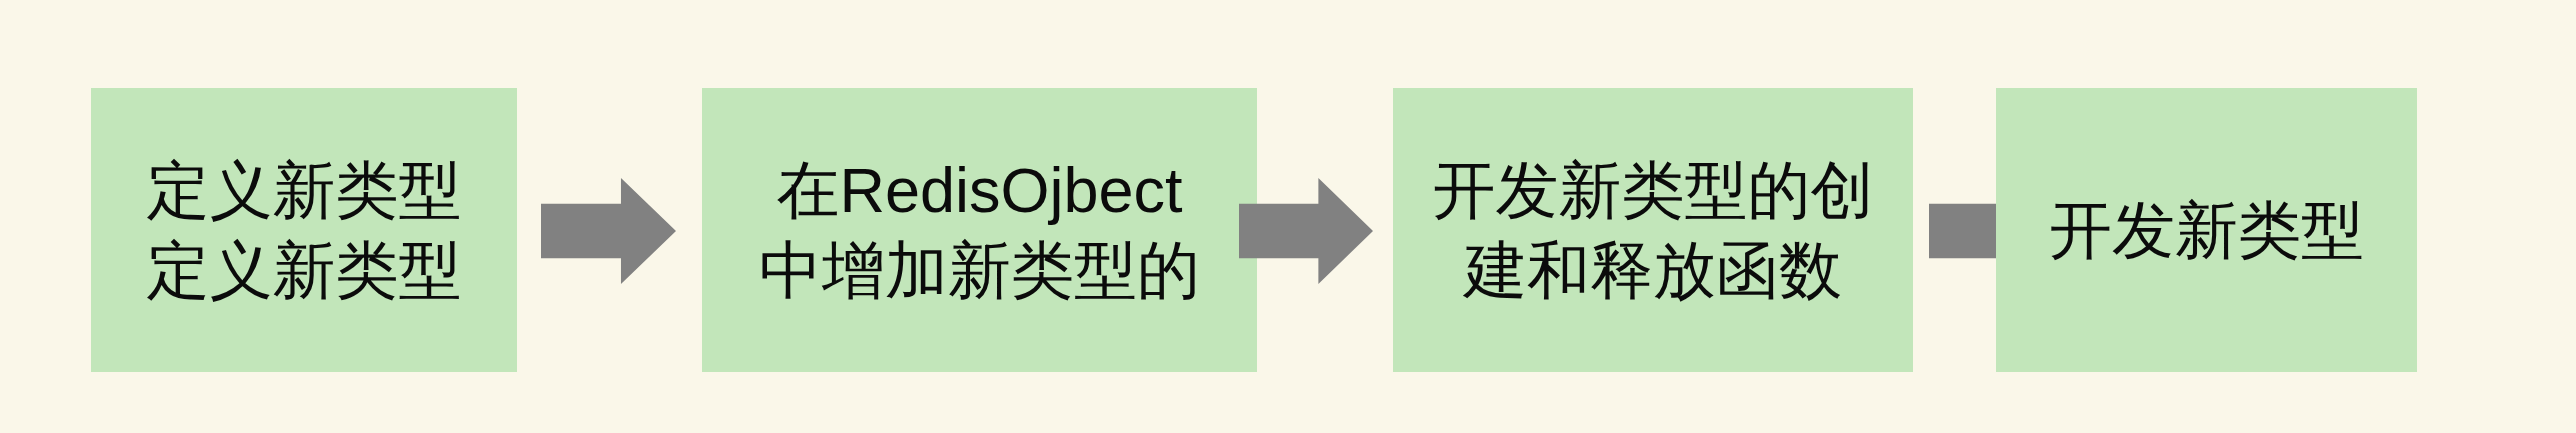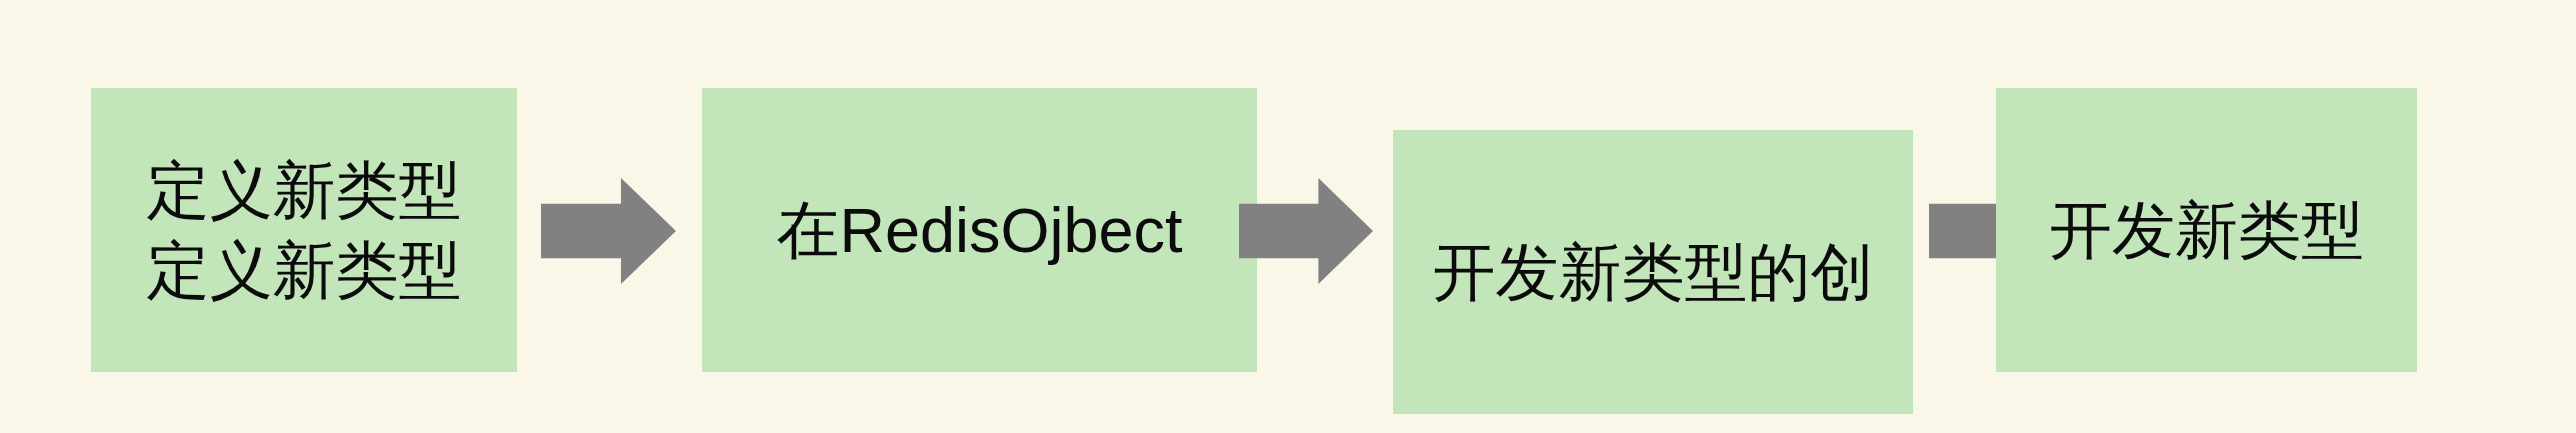--- a/index.html
+++ b/index.html
@@ -41,21 +41,21 @@
   }
   .flow-arrow {
     position: absolute;
     top: 178px;
     width: 135px;
     height: 106px;
   }
   .flow-arrow svg { display: block; width: 100%; height: 100%; }
   .box-1 { left: 91px;  width: 426px; }
   .box-2 { left: 702px;  width: 555px; }
-  .box-3 { left: 1393px; width: 520px; margin-top: 42px; }
+  .box-3 { left: 1393px; width: 520px; }
   .box-4 { left: 1996px; width: 421px; }
   .arrow-1 { left: 541px;  }
   .arrow-2 { left: 1239px; width: 134px; }
   .arrow-3 { left: 1929px; width: 134px; }
 </style>
 </head>
 <body>
 
 <div class="canvas">
 
@@ -65,30 +65,32 @@
   </div>
 
   <div class="flow-arrow arrow-1">
     <svg viewBox="0 0 157 123" preserveAspectRatio="none" aria-hidden="true">
       <path d="M0 30 H93 V0 L157 61.5 L93 123 V93 H0 Z" fill="var(--arrow-color)"></path>
     </svg>
   </div>
 
   <div class="step-box box-2">
     <div class="line">在RedisOjbect</div>
+    <div class="line">中增加新类型的</div>
   </div>
 
   <div class="flow-arrow arrow-2">
     <svg viewBox="0 0 157 123" preserveAspectRatio="none" aria-hidden="true">
       <path d="M0 30 H93 V0 L157 61.5 L93 123 V93 H0 Z" fill="var(--arrow-color)"></path>
     </svg>
   </div>
 
   <div class="step-box box-3">
     <div class="line">开发新类型的创</div>
+    <div class="line">建和释放函数</div>
   </div>
 
   <div class="flow-arrow arrow-3">
     <svg viewBox="0 0 157 123" preserveAspectRatio="none" aria-hidden="true">
       <path d="M0 30 H93 V0 L157 61.5 L93 123 V93 H0 Z" fill="var(--arrow-color)"></path>
     </svg>
   </div>
 
   <div class="step-box box-4">
     <div class="line">开发新类型</div>

